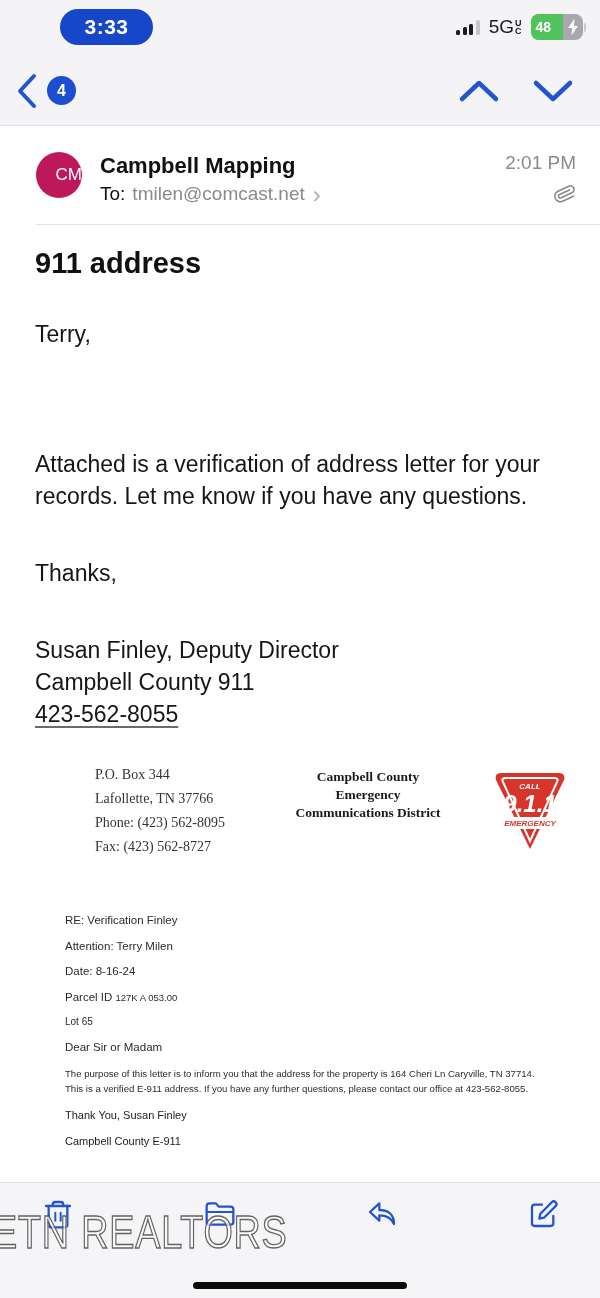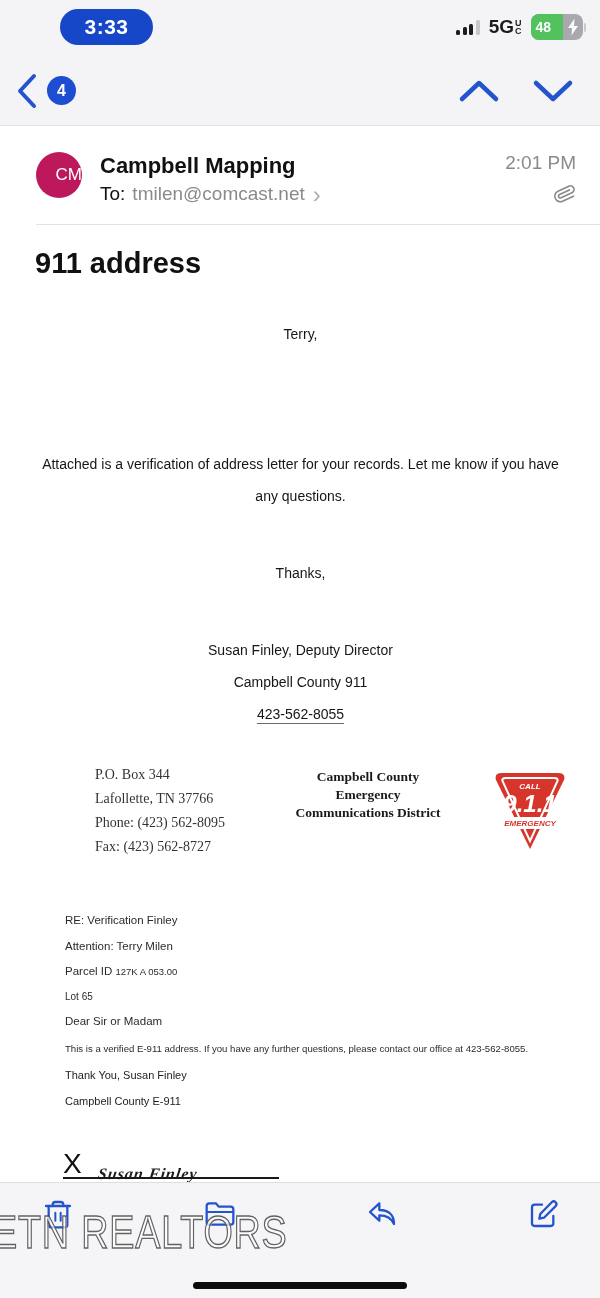--- a/index.html
+++ b/index.html
@@ -23,21 +23,21 @@
   }
   .sb-right {
     position: absolute; right: 14px; top: 14px;
     display: flex; align-items: center; gap: 9px;
   }
   .signal { display: flex; align-items: flex-end; gap: 2.5px; height: 15px; }
   .signal .bar { width: 4px; border-radius: 1.5px; background: #1c1c1e; }
   .signal .b1 { height: 5px; } .signal .b2 { height: 8px; }
   .signal .b3 { height: 11px; } .signal .b4 { height: 15px; background: #c7c7cb; }
   .net { display: flex; align-items: center; color: #1c1c1e; }
-  .net-main { font-size: 19px; font-weight: 700; }
+  .net-main { font-size: 19px; font-weight: 400; }
   .net-sub { display: flex; flex-direction: column; font-size: 9px; font-weight: 700; line-height: 8px; margin-left: 1px; }
   .battery { position: relative; width: 52px; height: 26px; border-radius: 8px; background: #a8a8ae; overflow: hidden; }
   .battery-fill { position: absolute; left: 0; top: 0; bottom: 0; width: 32px; background: #51c25c; }
   .battery-num { position: absolute; left: 5px; top: 0; height: 26px; display: flex; align-items: center; color: #ffffff; font-size: 14px; font-weight: 700; }
   .battery-bolt { position: absolute; right: 4px; top: 4px; }
   .battery-nub { width: 2.5px; height: 9px; background: #c9c9cd; border-radius: 0 2px 2px 0; margin-left: 1px; }
 
   
   .nav-bar {
     position: relative; height: 70px; background: #f4f4f6;
@@ -75,21 +75,21 @@
   .to-address { color: #8a8a8e; margin-left: 7px; }
   .to-chevron { color: #aeaeb2; font-size: 24px; line-height: 19px; margin-left: 8px; font-weight: 400; }
   .header-meta { display: flex; flex-direction: column; align-items: flex-end; gap: 9px; }
   .msg-time { color: #8a8a8e; font-size: 19px; white-space: nowrap; }
 
   
   .subject {
     font-size: 29px; font-weight: 700; color: #111111;
     margin: 22px 35px 0 35px;
   }
-  .msg-body { margin: 0 34px 0 35px; color: #161616; font-size: 14px; line-height: 32px; text-align: center; }
+  .msg-body { margin: 0 34px 0 35px; color: #161616; font-size: 23px; line-height: 32px; }
   .greeting { margin-top: 38px; }
   .main-par { margin-top: 98px; }
   .thanks { margin-top: 45px; }
   .sig-block { margin-top: 45px; }
   .phone-link { color: #161616; text-decoration: underline; text-decoration-color: #6b6b6e; text-underline-offset: 4px; }
 
   
   .letter {
     margin: 38px 30px 0 35px; width: 532px; color: #222222;
     font-family: "Liberation Sans", sans-serif;
@@ -257,26 +257,28 @@
         <text x="37" y="19" text-anchor="middle" font-family="Liberation Sans, sans-serif" font-size="8" font-weight="bold" font-style="italic" fill="#ffffff">CALL</text>
         <text x="37" y="42" text-anchor="middle" font-family="Liberation Sans, sans-serif" font-size="24" font-weight="bold" font-style="italic" fill="#ffffff">9.1.1</text>
         <rect x="10" y="47" width="54" height="12" fill="#ffffff" rx="1"></rect>
         <text x="37" y="56" text-anchor="middle" font-family="Liberation Sans, sans-serif" font-size="8" font-weight="bold" font-style="italic" fill="#d7352b">EMERGENCY</text>
       </svg>
     </div>
 
     <div class="letter-lines">
       <div>RE: Verification Finley</div>
       <div>Attention: Terry Milen</div>
+      <div>Date: 8-16-24</div>
       <div><span>Parcel ID </span><span class="parcel-value">127K A 053.00</span></div>
       <div class="lot-line">Lot 65</div>
       <div>Dear Sir or Madam</div>
     </div>
 
     <div class="letter-par">
+      <div>The purpose of this letter is to inform you that the address for the property is 164 Cheri Ln Caryville, TN 37714.</div>
       <div>This is a verified E-911 address. If you have any further questions, please contact our office at 423-562-8055.</div>
     </div>
 
     <div class="letter-close">
       <div>Thank You, Susan Finley</div>
       <div>Campbell County E-911</div>
     </div>
 
     <div class="sig-area">
       <span class="sig-x">X</span>

